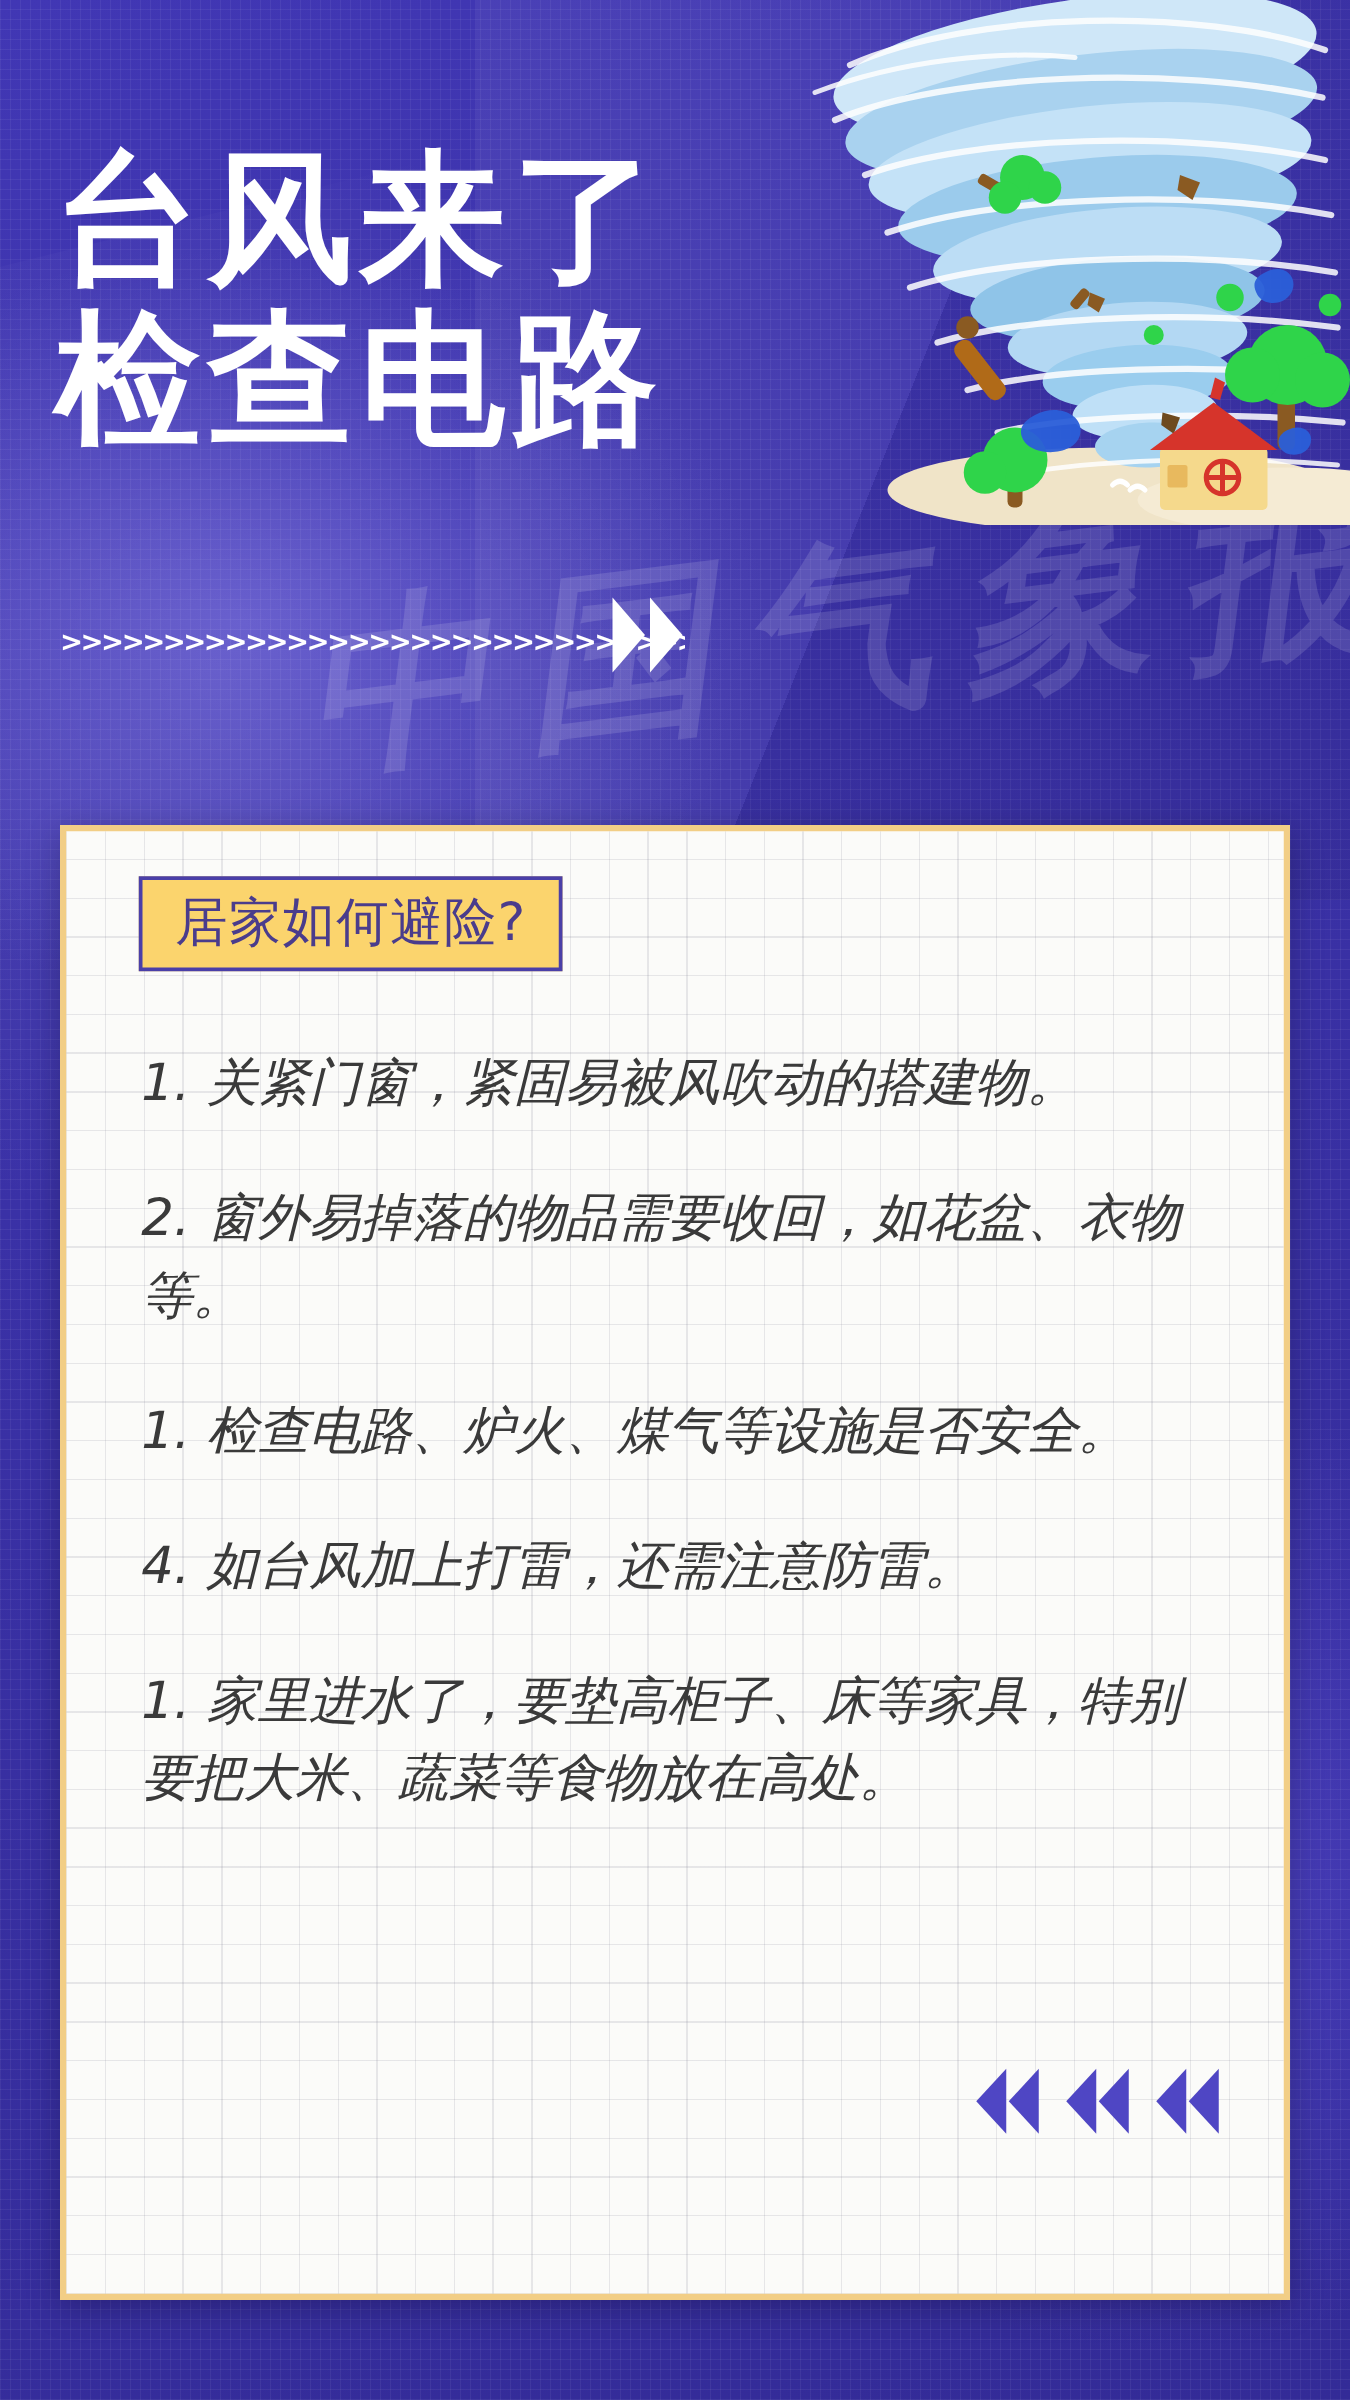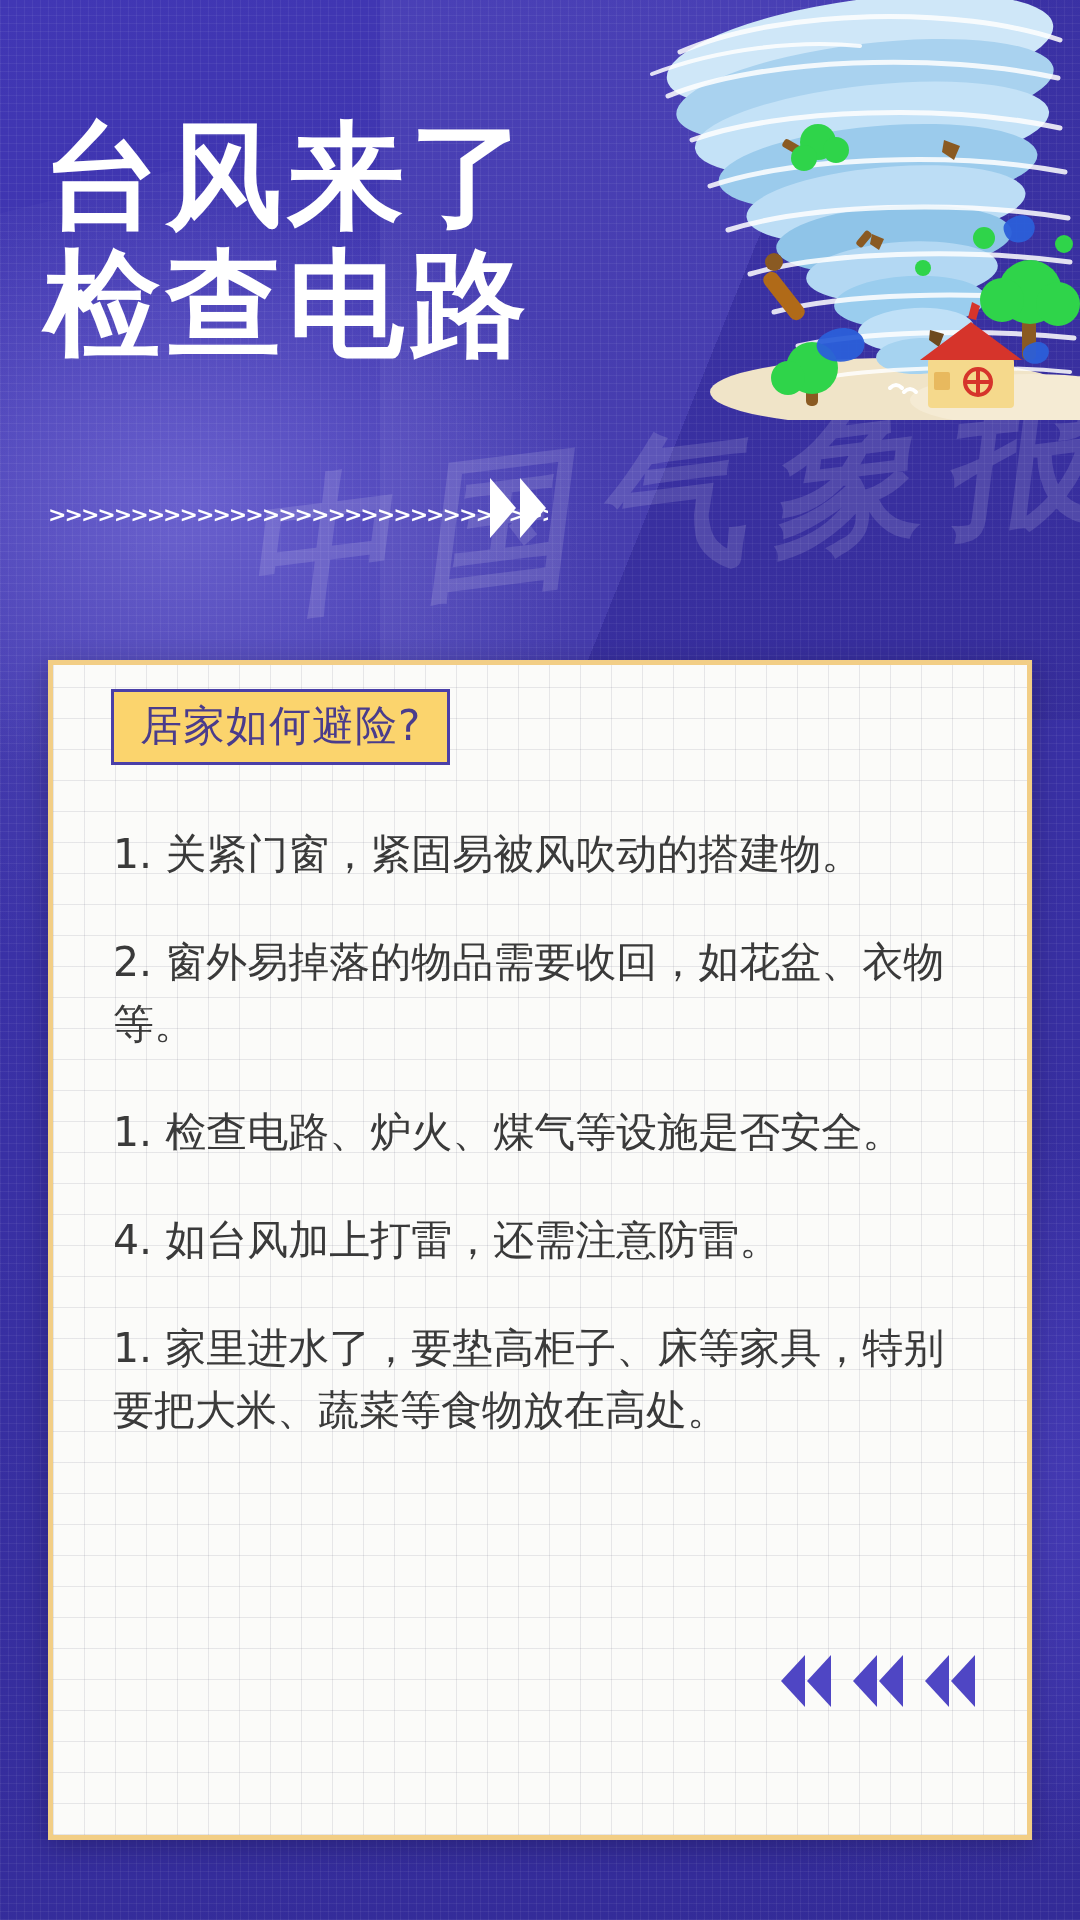--- a/index.html
+++ b/index.html
@@ -101,21 +101,21 @@
     border:5px solid #F2CE86;
     box-shadow:0 6px 26px rgba(0,0,0,.22);
     overflow:hidden;
   }
   .card-grid{
     position:absolute; inset:0;
     background-image:
       repeating-linear-gradient(0deg, rgba(120,120,140,.16) 0 1px, rgba(0,0,0,0) 1px 31px),
       repeating-linear-gradient(90deg, rgba(120,120,140,.16) 0 1px, rgba(0,0,0,0) 1px 31px);
   }
-  .card-inner{ position:relative; padding:24px 40px 0 40px; }
+  .card-inner{ position:relative; padding:36px 40px 0 40px; }
 
   .section-head{
     display:inline-block;
     background:#FBD46D;
     border:3px solid #4A3FA8;
     padding:12px 26px 14px 26px;
     color:#4A3C8C;
     font-size:42px;
     font-weight:normal;
     font-family:"DejaVu Sans","Liberation Sans", sans-serif;
@@ -126,20 +126,21 @@
 
   .list{ margin-top:58px; padding-left:20px; padding-right:26px; }
   .item{
     color:#3A3A3A;
     font-size:41px;
     line-height:62px;
     letter-spacing:0px;
     font-family:"DejaVu Sans","Liberation Sans", sans-serif;
     margin-bottom:46px;
     text-align:left;
+    font-style:italic;
   }
 
   .card-arrows{
     position:absolute; right:52px; bottom:128px;
     display:flex; gap:22px;
   }
   .dbl{ display:flex; gap:2px; }
   .dbl i{
     display:block; width:0; height:0;
     border-top:26px solid transparent;

